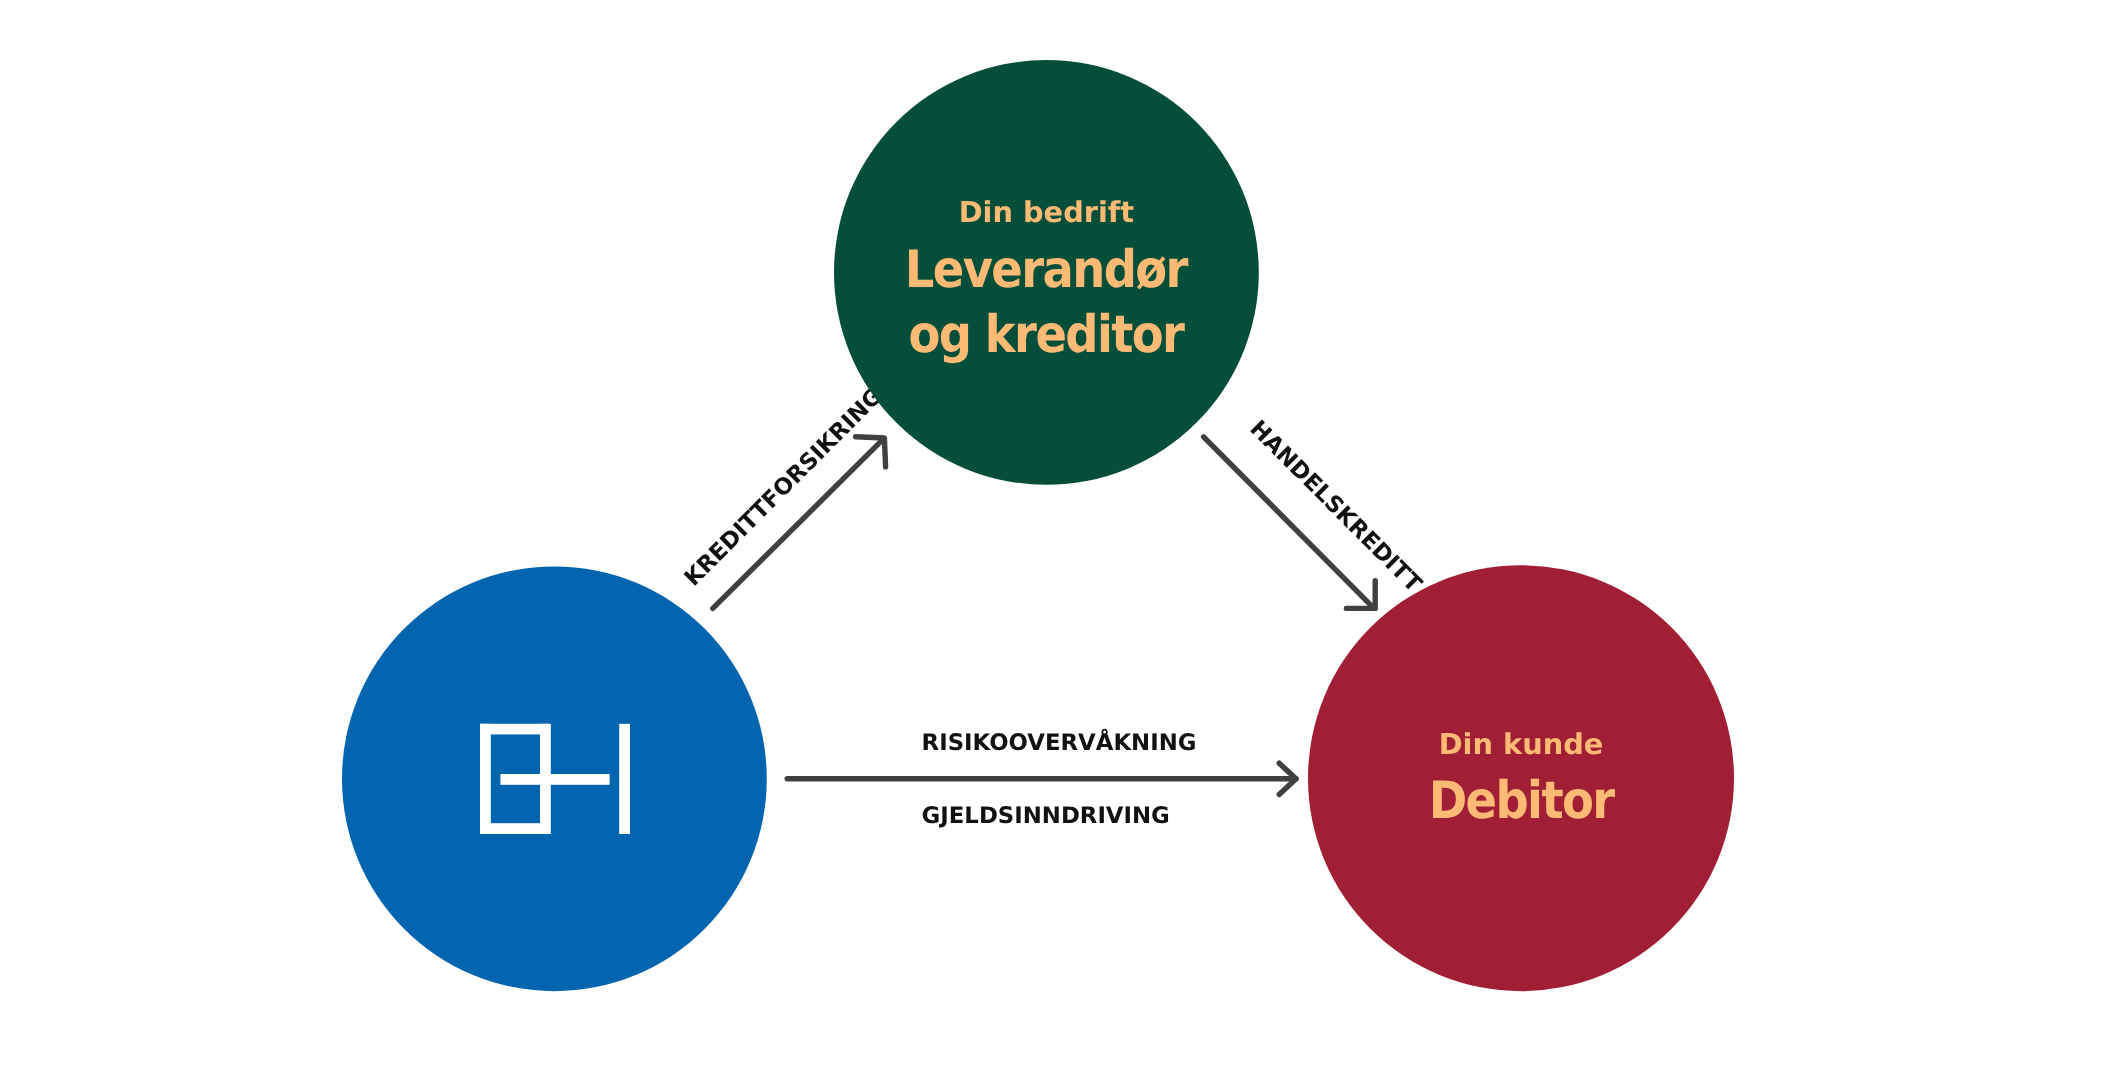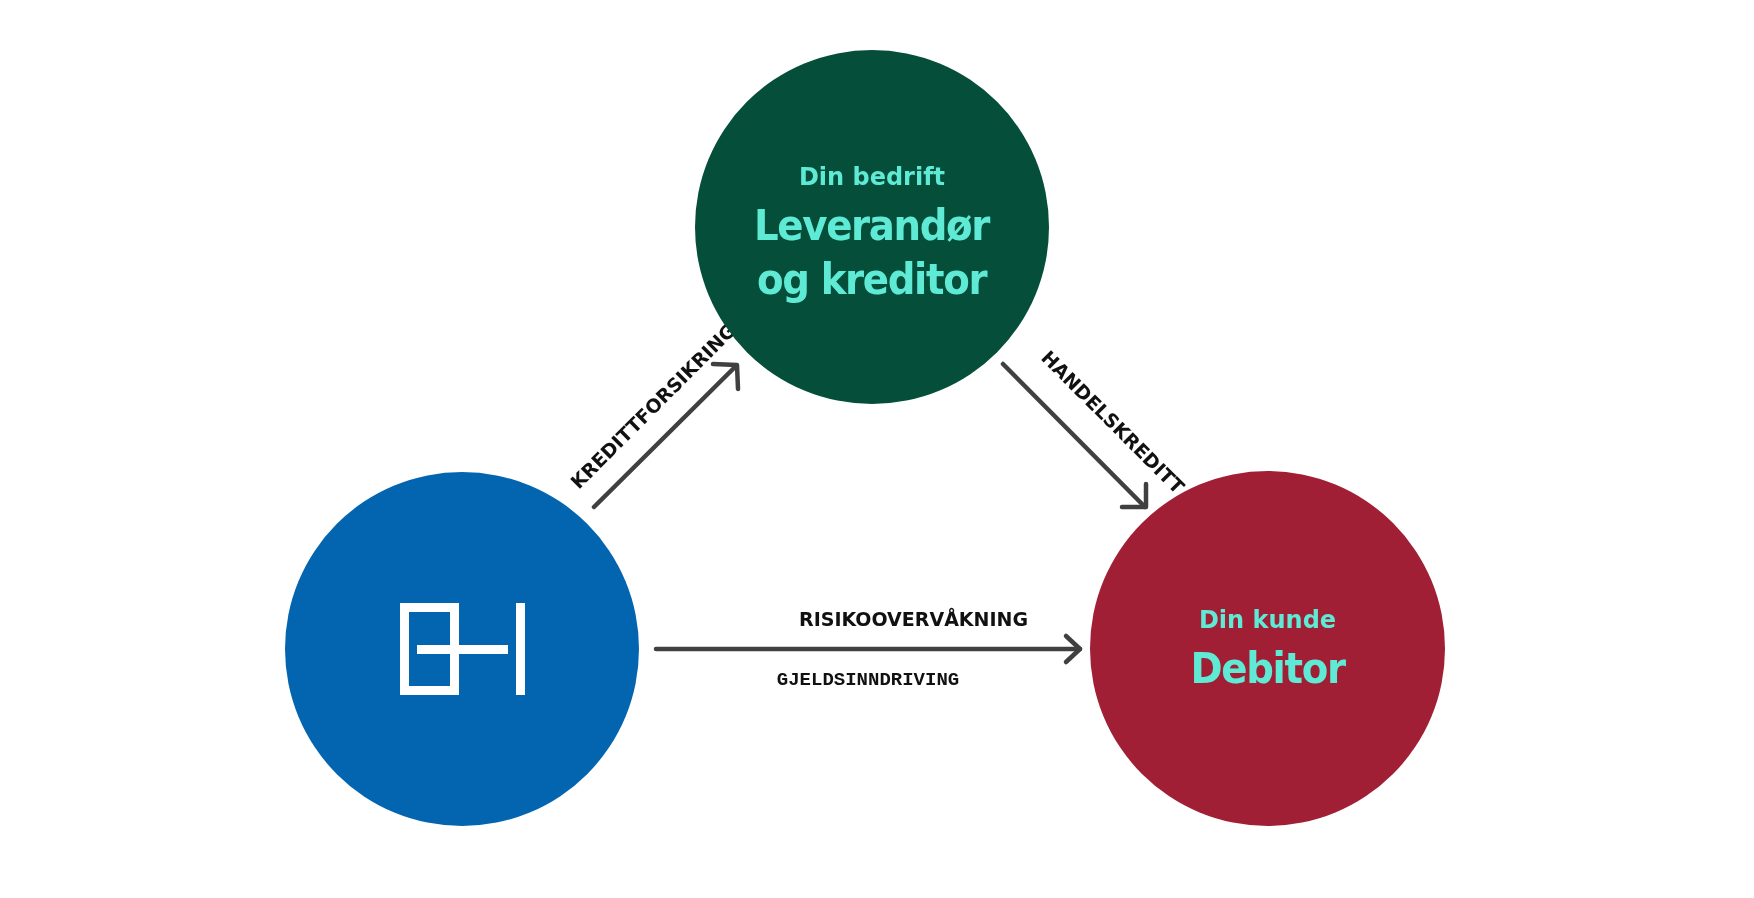--- a/index.html
+++ b/index.html
@@ -20,21 +20,21 @@
       width: 1754px;
       height: 898px;
     }
     .circle {
       position: absolute;
       border-radius: 50%;
       display: flex;
       flex-direction: column;
       align-items: center;
       justify-content: center;
-      color: #5eead4;
+      color: #fdba74;
       text-align: center;
     }
     .circle-green {
       left: 695px; top: 50px;
       width: 354px; height: 354px;
     }
     .circle-blue {
       left: 285px; top: 472px;
       width: 354px; height: 354px;
     }
@@ -105,23 +105,23 @@
         <line x1="656" y1="649" x2="1080" y2="649"></line>
         <polyline points="1066,636 1080,649 1066,662"></polyline>
       </g>
     </g>
   </svg>
 
   <div class="arrow-label" style="left:546px; top:407px; width:190px; text-align:center; transform: rotate(-45deg);">KREDITTFORSIKRING</div>
 
   <div class="arrow-label" style="left:1020px; top:403px; width:170px; text-align:center; transform: rotate(45deg);">HANDELSKREDITT</div>
 
-  <div class="arrow-label" style="left:799px; top:608px; width:200px; text-align:center;">RISIKOOVERVÅKNING</div>
+  <div class="arrow-label" style="left:768px; top:608px; width:200px; text-align:center;">RISIKOOVERVÅKNING</div>
 
-  <div class="arrow-label" style="left:768px; top:669px; width:200px; text-align:center;font-family:Liberation Mono, monospace;">GJELDSINNDRIVING</div>
+  <div class="arrow-label" style="left:768px; top:669px; width:200px; text-align:center;">GJELDSINNDRIVING</div>
 
   <div class="circle circle-green" style="background:#054e3a;">
     <div class="green-text">
       <div class="sub-line">Din bedrift</div>
       <div class="main-line">Leverandør</div>
       <div class="main-line">og kreditor</div>
     </div>
   </div>
 
   <div class="circle circle-blue" style="background:#0365b0;">

